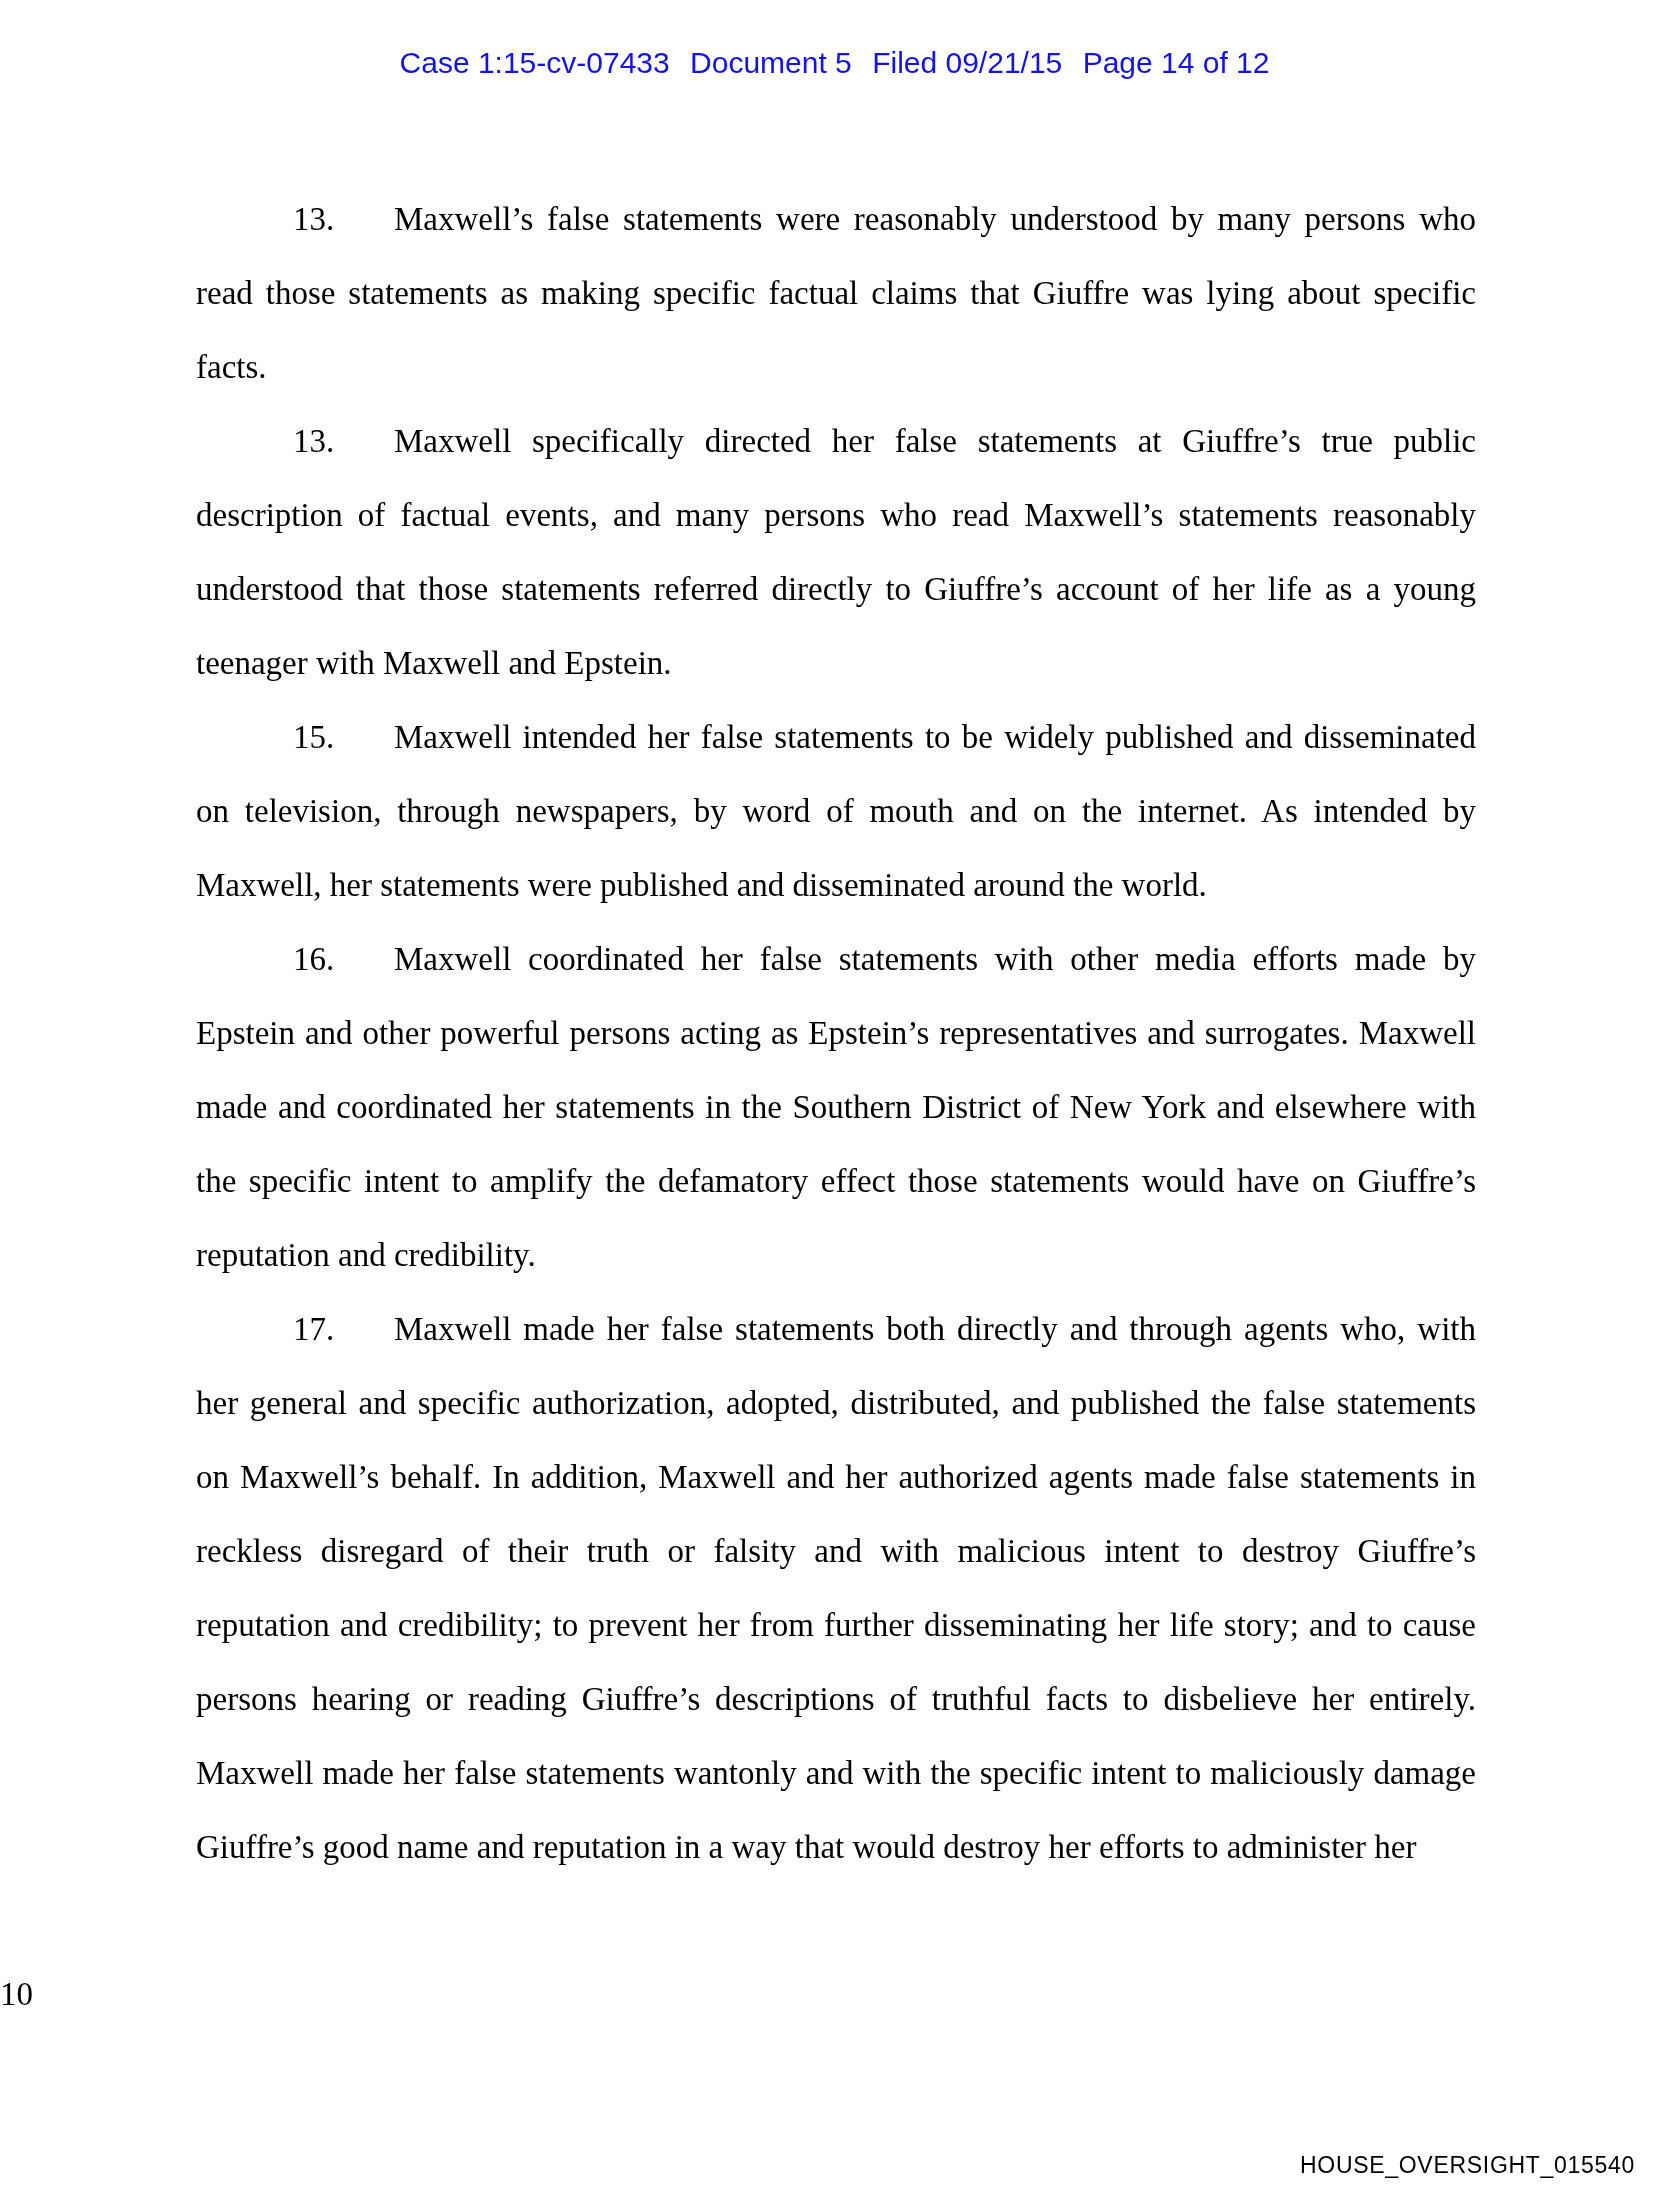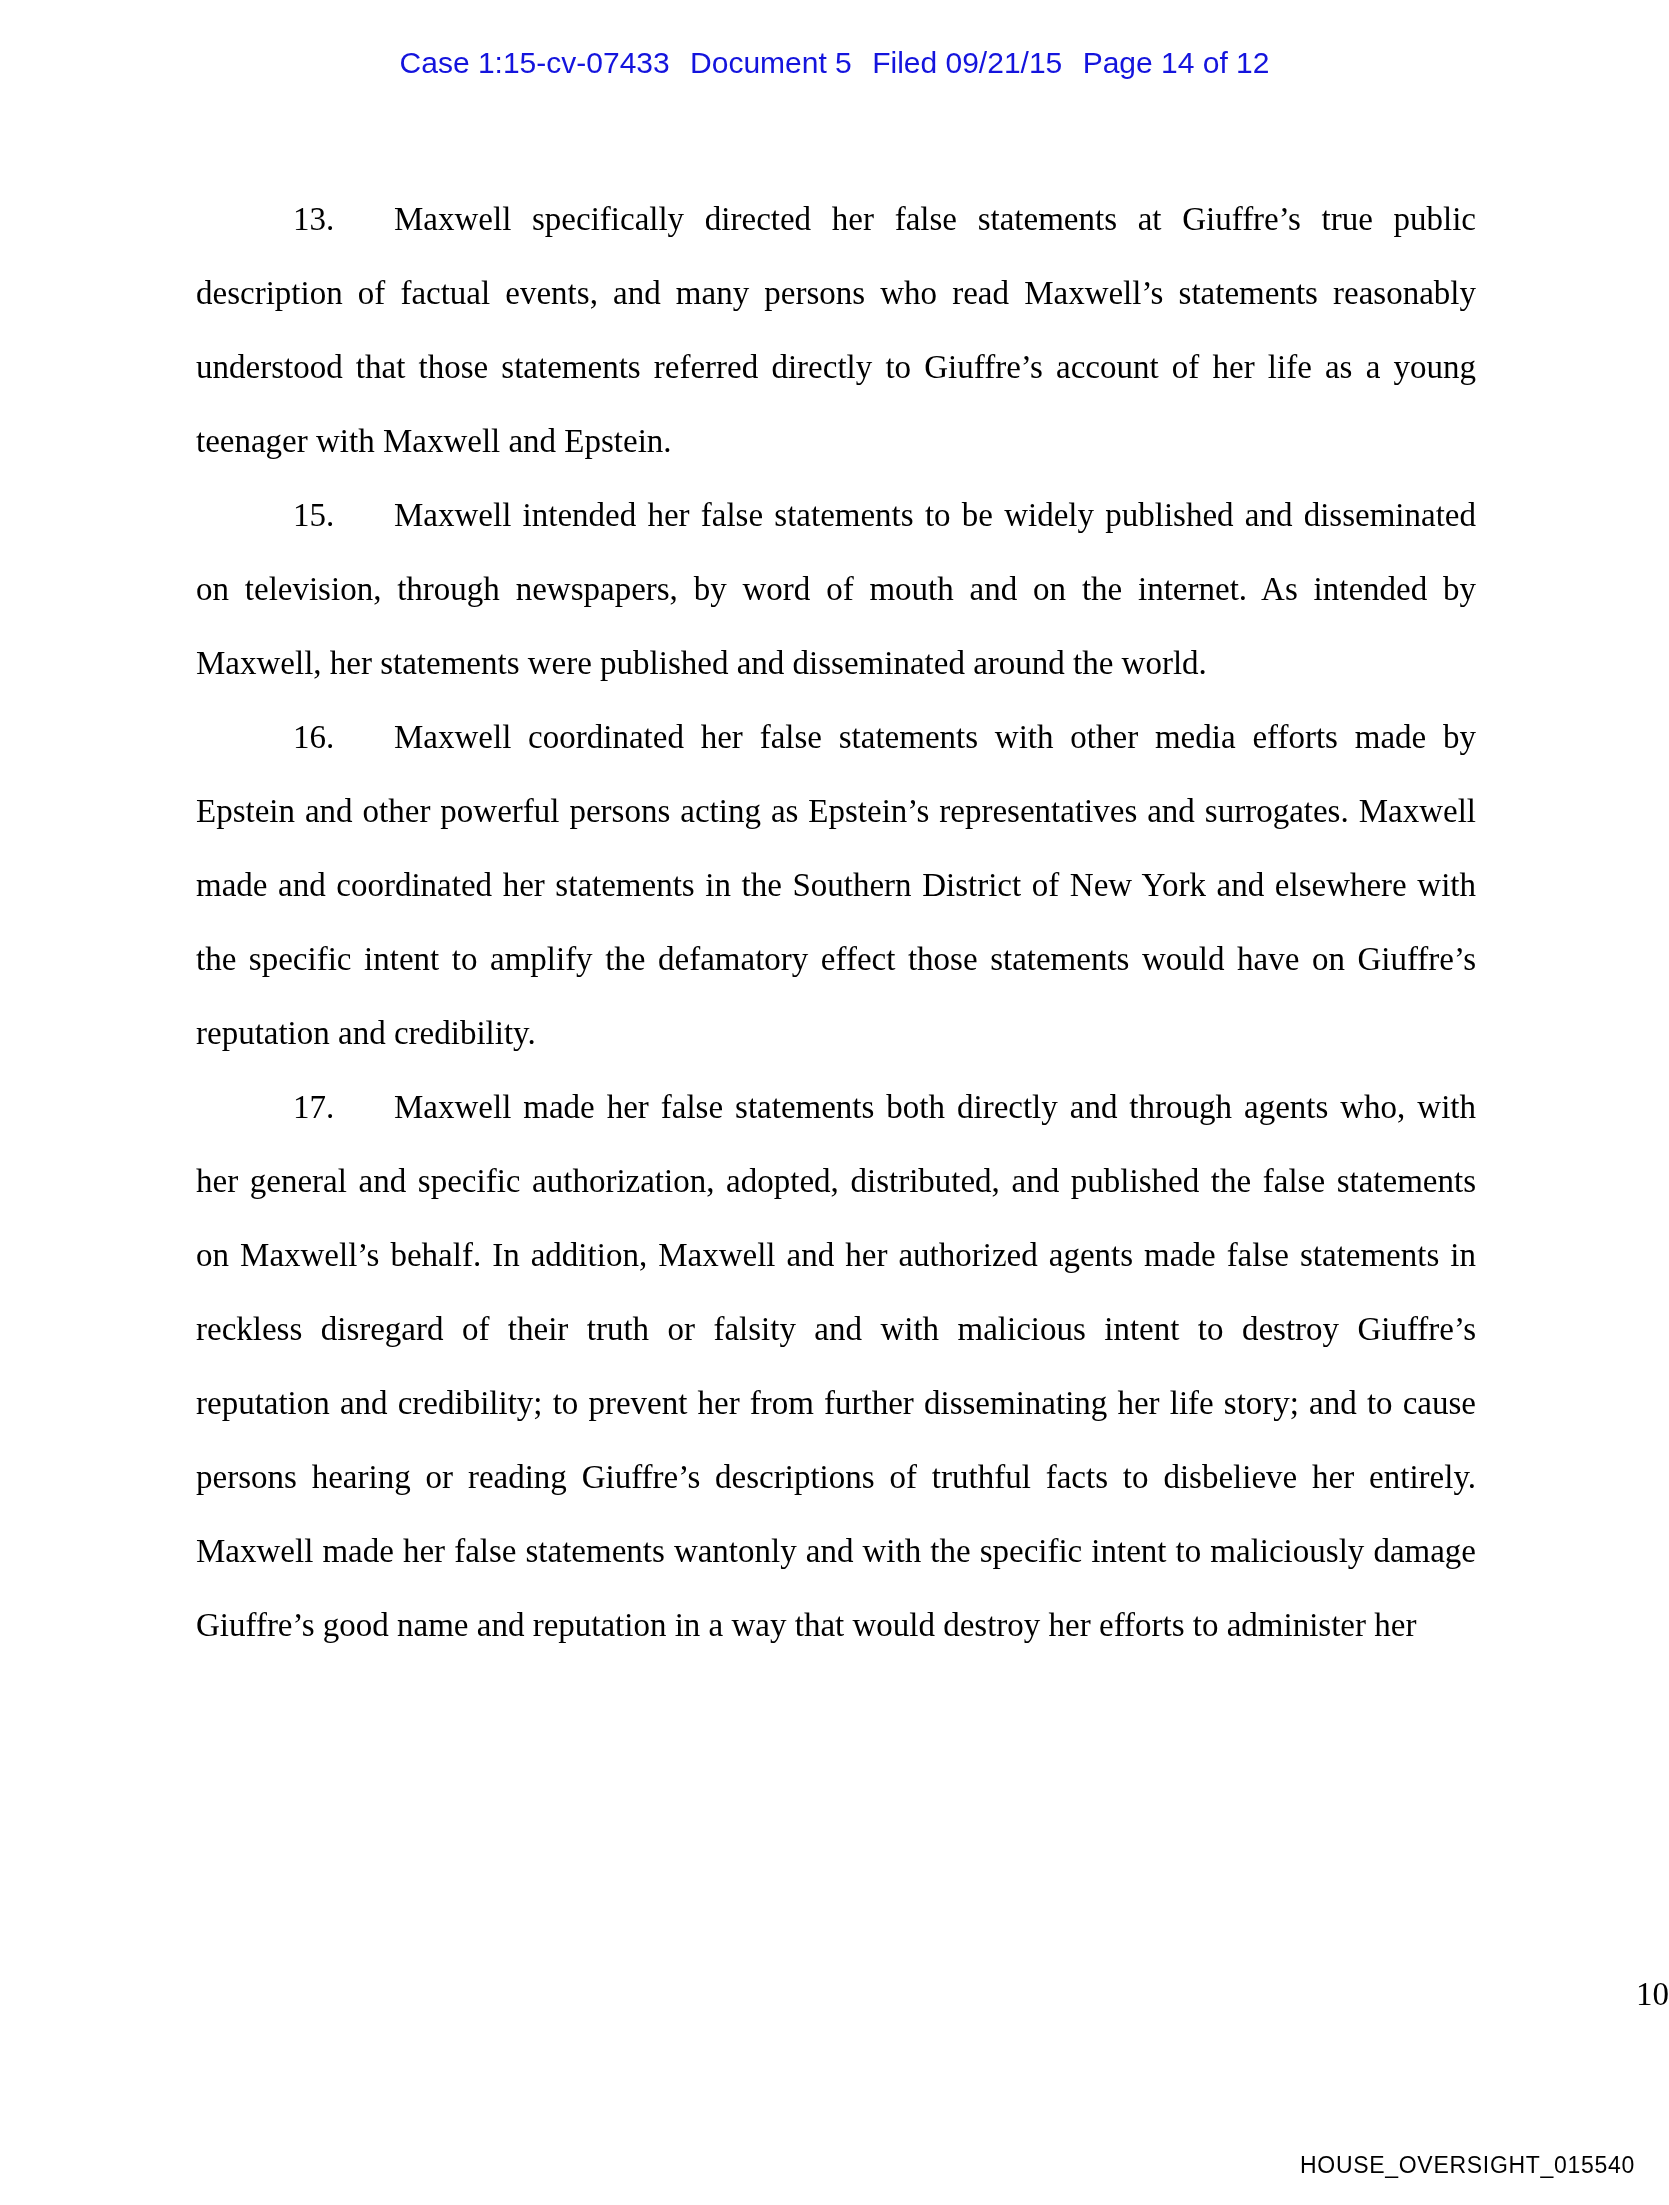--- a/index.html
+++ b/index.html
@@ -49,21 +49,21 @@
   .pnum {
     display: inline-block;
     width: 101px;
     text-indent: 0;
   }
   .page-number {
     position: absolute;
     top: 1976px;
     left: 0;
     width: 100%;
-    text-align: right;
+    text-align: left;
     font-size: 33px;
     font-family: "Liberation Serif", serif;
   }
   .bates-stamp {
     position: absolute;
     top: 2152px;
     right: 34px;
     font-family: "Liberation Sans", sans-serif;
     font-size: 23px;
     color: var(--text-black);
@@ -76,20 +76,21 @@
 <div>
 
   <div class="header-stamp">
     <span class="part">Case 1:15-cv-07433</span>
     <span class="part">Document 5</span>
     <span class="part">Filed 09/21/15</span>
     <span class="part">Page 14 of 12</span>
   </div>
 
   <div class="content">
+    <p><span class="pnum">13.</span><span>Maxwell’s false statements were reasonably understood by many persons who read those statements as making specific factual claims that Giuffre was lying about specific facts.</span></p>
     <p><span class="pnum">13.</span><span>Maxwell specifically directed her false statements at Giuffre’s true public description of factual events, and many persons who read Maxwell’s statements reasonably understood that those statements referred directly to Giuffre’s account of her life as a young teenager with Maxwell and Epstein.</span></p>
     <p><span class="pnum">15.</span><span>Maxwell intended her false statements to be widely published and disseminated on television, through newspapers, by word of mouth and on the internet.  As intended by Maxwell, her statements were published and disseminated around the world.</span></p>
     <p><span class="pnum">16.</span><span>Maxwell coordinated her false statements with other media efforts made by Epstein and other powerful persons acting as Epstein’s representatives and surrogates.  Maxwell made and coordinated her statements in the Southern District of New York and elsewhere with the specific intent to amplify the defamatory effect those statements would have on Giuffre’s reputation and credibility.</span></p>
     <p><span class="pnum">17.</span><span>Maxwell made her false statements both directly and through agents who, with her general and specific authorization, adopted, distributed, and published the false statements on Maxwell’s behalf.  In addition, Maxwell and her authorized agents made false statements in reckless disregard of their truth or falsity and with malicious intent to destroy Giuffre’s reputation and credibility; to prevent her from further disseminating her life story; and to cause persons hearing or reading Giuffre’s descriptions of truthful facts to disbelieve her entirely.  Maxwell made her false statements wantonly and with the specific intent to maliciously damage Giuffre’s good name and reputation in a way that would destroy her efforts to administer her</span></p>
   </div>
 
   <div class="page-number">10</div>
 
   <div class="bates-stamp">HOUSE_OVERSIGHT_015540</div>
 

